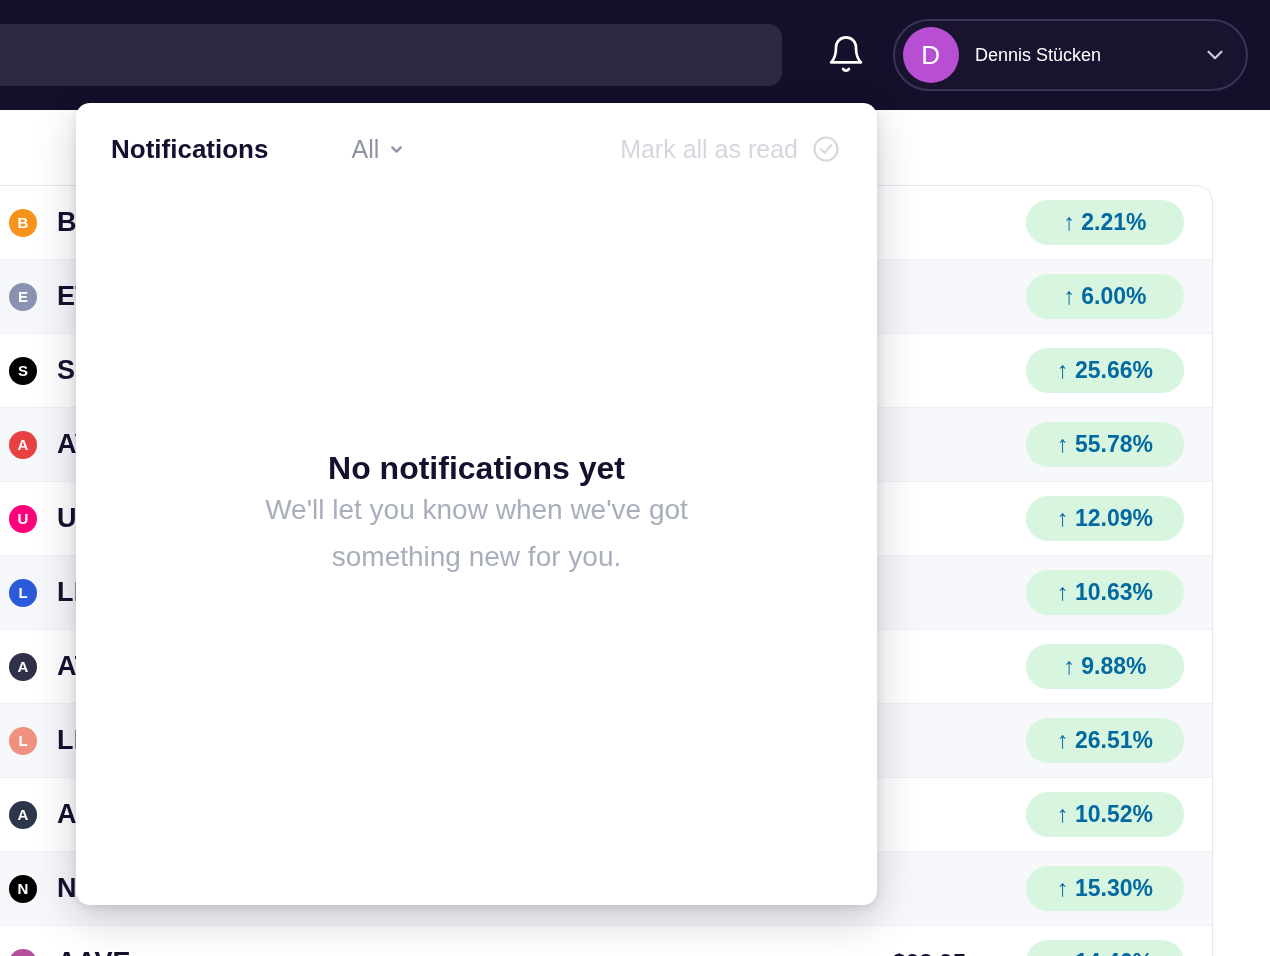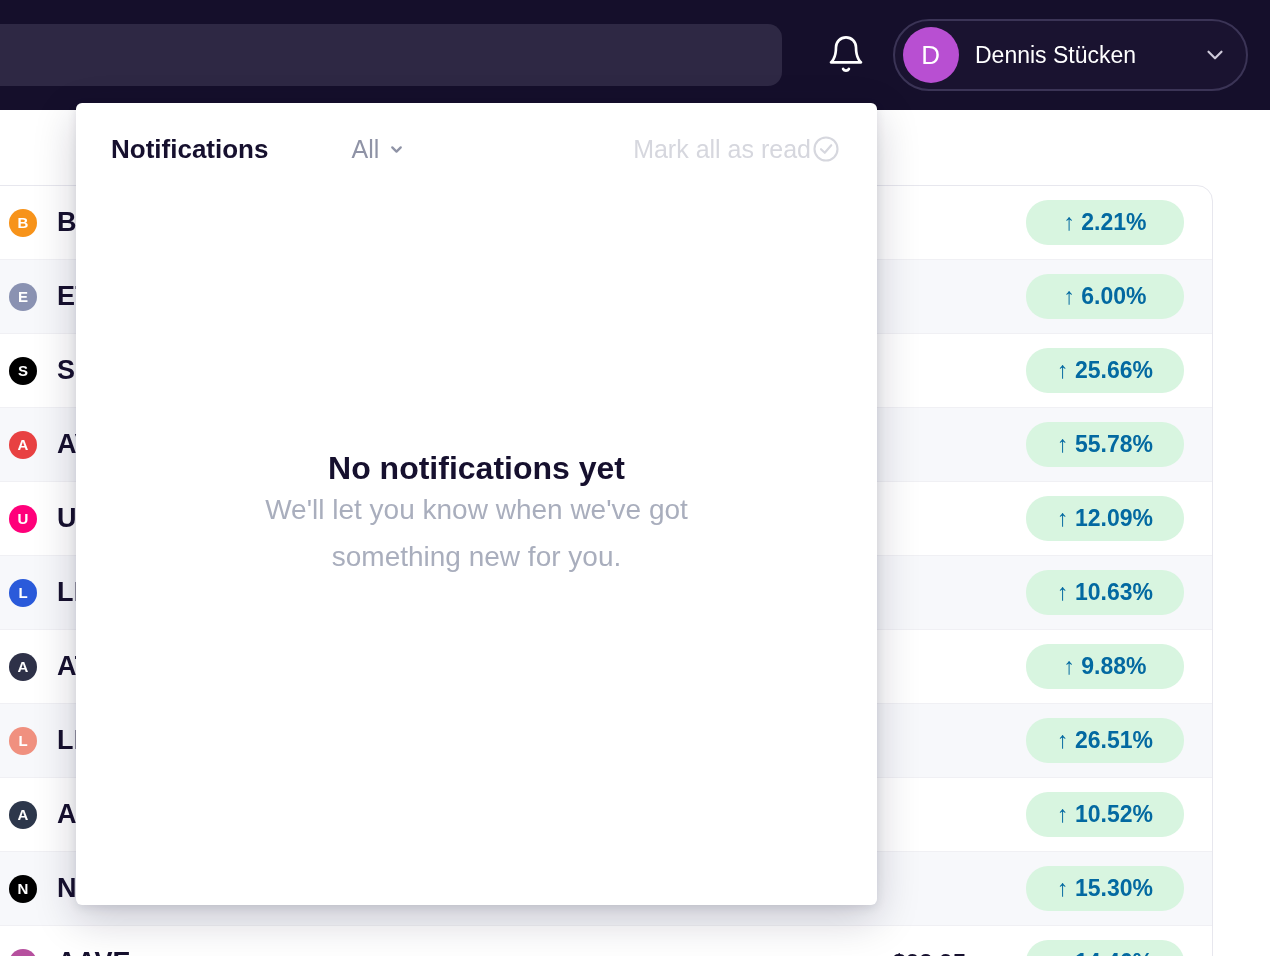--- a/index.html
+++ b/index.html
@@ -82,21 +82,21 @@
     font-size: 26px;
     font-weight: 400;
     display: flex;
     align-items: center;
     justify-content: center;
     letter-spacing: 0.5px;
   }
 
   .user-name {
     color: #ffffff;
-    font-size: 23px;
+    font-size: 18px;
     font-weight: 400;
     white-space: nowrap;
     flex: 1 1 auto;
   }
 
   .chev-user {
     flex: 0 0 auto;
     color: #cfcada;
     display: flex;
     align-items: center;
@@ -180,21 +180,21 @@
   }
 
   
   .notif-panel {
     position: absolute;
     left: 76px;
     top: 103px;
     width: 801px;
     height: 802px;
     background: #ffffff;
-    border-radius: 6px;
+    border-radius: 14px;
     box-shadow: 0 14px 44px rgba(20, 16, 45, 0.20), 0 3px 10px rgba(20,16,45,0.10);
     z-index: 20;
     display: flex;
     flex-direction: column;
     overflow: hidden;
   }
 
   .notif-head {
     display: flex;
     align-items: center;
@@ -220,20 +220,21 @@
   .notif-filter-label {
     font-size: 25px;
     color: #8f93a6;
   }
   .notif-filter .chev { color: #8f93a6; display: flex; align-items: center; }
 
   .notif-markread {
     margin-left: auto;
     display: flex;
     align-items: center;
+    gap: 13px;
     cursor: pointer;
   }
   .notif-markread-label {
     font-size: 25px;
     color: #d6d7de;
     white-space: nowrap;
   }
   .notif-markread .check { color: #d6d7de; display: flex; align-items: center; }
 
   .notif-body {

